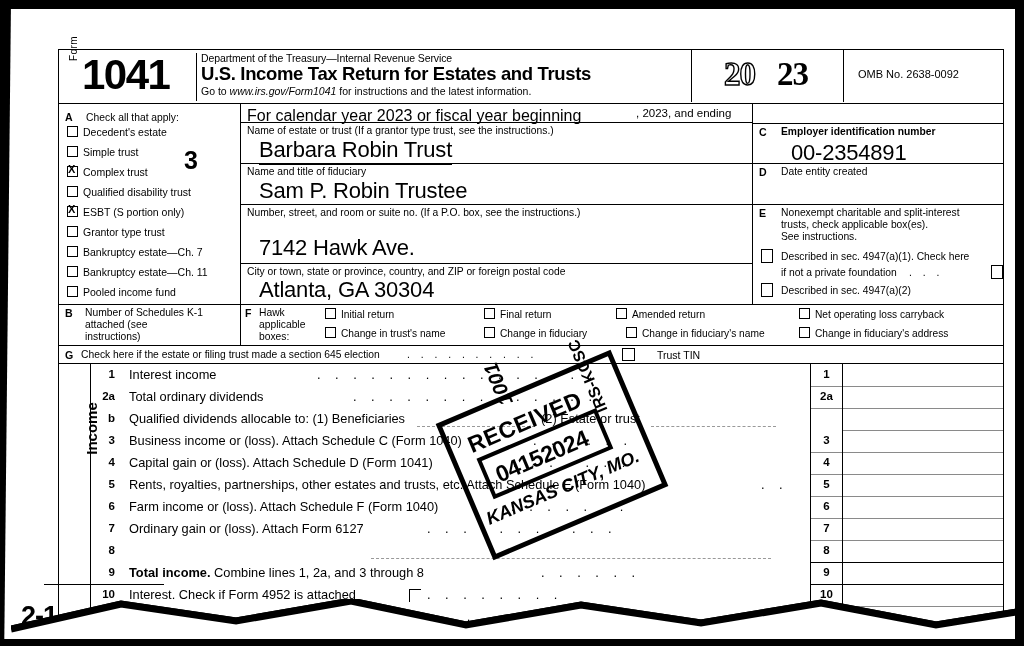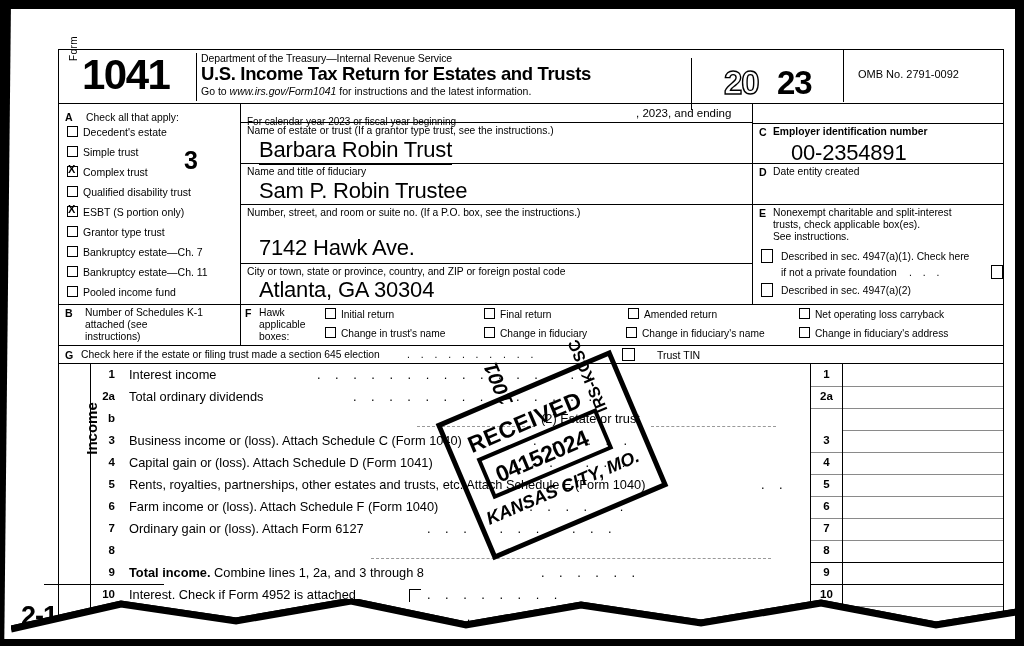--- a/index.html
+++ b/index.html
@@ -25,21 +25,21 @@
   
   .hdr{position:absolute;left:0;top:0;width:100%;height:54px;border-bottom:1.6px solid #000;box-sizing:border-box;}
   .hdr .formno{position:absolute;left:6px;top:3px;width:132px;height:48px;border-right:1.4px solid #000;box-sizing:border-box;}
   .formword{position:absolute;left:3px;top:8px;font-size:10px;transform:rotate(-90deg);transform-origin:left top;letter-spacing:.4px;}
   .bignum{position:absolute;left:17px;top:-2px;font-size:42px;font-weight:bold;letter-spacing:-1.5px;font-family:"Liberation Sans",sans-serif;}
   .hdr .titles{position:absolute;left:142px;top:2px;width:488px;}
   .t1{font-size:10.5px;letter-spacing:-.1px;}
   .t2{font-size:18.5px;font-weight:bold;letter-spacing:-.35px;margin-top:-1px;}
   .t3{font-size:10.5px;font-weight:normal;margin-top:0px;}
   .t3 i{font-style:italic;}
-  .hdr .yearcell{position:absolute;left:632px;top:8px;width:152px;height:52px;border-left:1.6px solid #000;box-sizing:border-box;}
+  .hdr .yearcell{position:absolute;left:632px;top:0;width:152px;height:52px;border-left:1.6px solid #000;box-sizing:border-box;font-family:Liberation Serif, serif;}
   .yr-out{position:absolute;left:32px;top:6px;font-size:33px;font-weight:bold;color:#fff;-webkit-text-stroke:1.4px #000;letter-spacing:-1px;}
   .yr-sol{position:absolute;left:85px;top:6px;font-size:33px;font-weight:bold;letter-spacing:-1px;}
   .hdr .ombcell{position:absolute;left:784px;top:0;right:0;height:52px;border-left:1.6px solid #000;box-sizing:border-box;}
   .omb{position:absolute;left:14px;top:18px;font-size:11px;}
 
   
   .idblock{position:absolute;left:0;top:54px;width:100%;height:200px;}
   .colA{position:absolute;left:0;top:0;width:182px;height:200px;border-right:1.2px solid #000;box-sizing:border-box;}
   .colMid{position:absolute;left:182px;top:0;width:512px;height:200px;border-right:1.2px solid #000;box-sizing:border-box;}
   .colC{position:absolute;left:694px;top:0;right:0;height:200px;box-sizing:border-box;}
@@ -54,21 +54,21 @@
   .kcount{position:absolute;left:125px;top:42px;font-size:25px;font-weight:bold;}
 
   
   .mrow{position:absolute;left:0;width:100%;box-sizing:border-box;border-bottom:1.1px solid #000;}
   .mrow .cap{position:absolute;left:6px;top:2px;font-size:10.3px;}
   .mval{position:absolute;left:18px;font-size:22px;letter-spacing:-.2px;}
   .mval.ul{border-bottom:2px solid #000;display:inline-block;padding-bottom:0;}
 
   
   .crow{position:absolute;left:0;width:100%;box-sizing:border-box;}
-  .ccap{position:absolute;left:20px;top:2px;}
+  .ccap{position:absolute;left:28px;top:2px;}
   .cltr{position:absolute;left:6px;top:2px;font-weight:bold;font-size:10.6px;}
   .cval{position:absolute;left:38px;top:16px;font-size:22px;letter-spacing:-.2px;}
   .ebox{display:inline-block;width:12px;height:14px;border:1.3px solid #000;vertical-align:-3px;box-sizing:border-box;}
 
   
   .bfblock{position:absolute;left:0;top:254px;width:100%;height:41px;border-top:1.2px solid #000;box-sizing:border-box;}
   .bcell{position:absolute;left:0;top:0;width:182px;height:100%;border-right:1.2px solid #000;box-sizing:border-box;}
   .fcell{position:absolute;left:182px;top:0;right:0;height:100%;box-sizing:border-box;}
   .fchk{position:absolute;font-size:10.2px;white-space:nowrap;}
 
@@ -135,21 +135,21 @@
         <div class="titles">
           <div class="t1">Department of the Treasury—Internal Revenue Service</div>
           <div class="t2">U.S. Income Tax Return for Estates and Trusts</div>
           <div class="t3"><span>Go to </span><i>www.irs.gov/Form1041</i><span> for instructions and the latest information.</span></div>
         </div>
         <div class="yearcell">
           <span class="yr-out">20</span>
           <span class="yr-sol">23</span>
         </div>
         <div class="ombcell">
-          <span class="omb">OMB No. 2791-0092</span>
+          <span class="omb">OMB No. 2638-0092</span>
         </div>
       </div>
 
       <div class="idblock">
 
         <div class="colA">
           <div style="position:absolute;left:6px;top:3px;">
             <span class="secltr">A</span>
             <span class="lbl" style="margin-left:9px">Check all that apply:</span>
           </div>
@@ -172,21 +172,21 @@
             <span class="cbox"></span><span>Bankruptcy estate—Ch. 11</span></div>
           <div class="chkrow" style="top:182px">
             <span class="cbox"></span><span>Pooled income fund</span></div>
 
           <div class="kcount">3</div>
         </div>
 
         <div class="colMid">
 
           <div class="mrow" style="top:0;height:19px;">
-            <span class="cap" style="font-size:10px;top:12px">For calendar year 2023 or fiscal year beginning</span>
+            <span class="cap" style="font-size:16px;top:3px">For calendar year 2023 or fiscal year beginning</span>
             <span class="cap" style="font-size:11.5px;top:3px;left:395px">, 2023, and ending</span>
           </div>
 
           <div class="mrow" style="top:60px;height:41px;">
             <span class="cap">Name and title of fiduciary</span>
             <span class="mval" style="top:14px">Sam P. Robin Trustee</span>
           </div>
 
           <div class="mrow" style="top:19px;height:41px;">
             <span class="cap">Name of estate or trust (If a grantor type trust, see the instructions.)</span>
@@ -246,21 +246,21 @@
         <div class="fcell">
           <span class="secltr" style="position:absolute;left:4px;top:2px">F</span>
           <span class="lbl" style="position:absolute;left:18px;top:2px">Hawk</span>
           <span class="lbl" style="position:absolute;left:18px;top:14px">applicable</span>
           <span class="lbl" style="position:absolute;left:18px;top:26px">boxes:</span>
 
           <div class="fchk" style="left:84px;top:3px">
             <span class="cbox"></span><span>Initial return</span></div>
           <div class="fchk" style="left:243px;top:3px">
             <span class="cbox"></span><span>Final return</span></div>
-          <div class="fchk" style="left:387px;top:3px">
+          <div class="fchk" style="left:375px;top:3px">
             <span class="cbox"></span><span>Amended return</span></div>
           <div class="fchk" style="left:558px;top:3px">
             <span class="cbox"></span><span>Net operating loss carryback</span></div>
 
           <div class="fchk" style="left:84px;top:22px">
             <span class="cbox"></span><span>Change in trust's name</span></div>
           <div class="fchk" style="left:243px;top:22px">
             <span class="cbox"></span><span>Change in fiduciary</span></div>
           <div class="fchk" style="left:385px;top:22px">
             <span class="cbox"></span><span>Change in fiduciary's name</span></div>
@@ -300,20 +300,21 @@
           <span class="lno" style="top:268px">12</span>
         </div>
 
         <div class="txtcol">
           <div class="ldesc" style="top:3px">Interest income</div>
           <div class="leader" style="top:3px;left:196px">.   .   .   .   .   .   .   .   .   .   .   .   .   .   .   .</div>
 
           <div class="ldesc" style="top:25px">Total ordinary dividends</div>
           <div class="leader" style="top:25px;left:232px">.   .   .   .   .   .   .   .   .   .   .   .   .   .</div>
 
+          <div class="ldesc" style="top:47px">Qualified dividends allocable to:  (1) Beneficiaries</div>
           <div class="ldesc" style="top:47px;left:420px">(2) Estate or trust</div>
           <div class="dotline" style="top:62px;left:296px;width:118px"></div>
           <div class="dotline" style="top:62px;left:530px;width:125px"></div>
 
           <div class="ldesc" style="top:69px">Business income or (loss). Attach Schedule C (Form 1040)</div>
           <div class="leader" style="top:69px;left:412px">.   .   .   .   .   .</div>
 
           <div class="ldesc" style="top:91px">Capital gain or (loss). Attach Schedule D (Form 1041)</div>
           <div class="leader" style="top:91px;left:392px">.   .   .   .   .   .   .</div>
 

